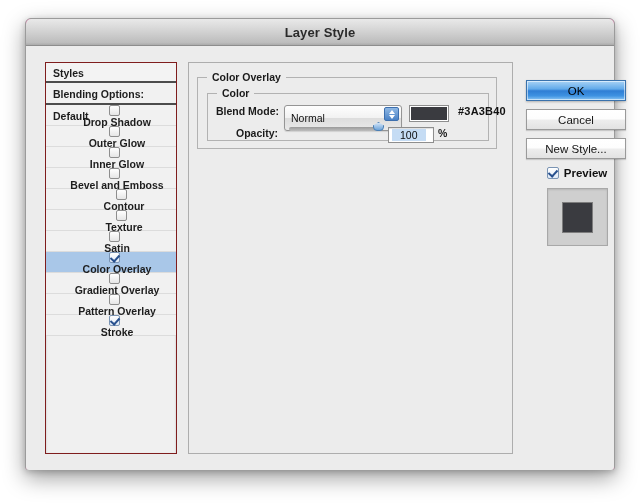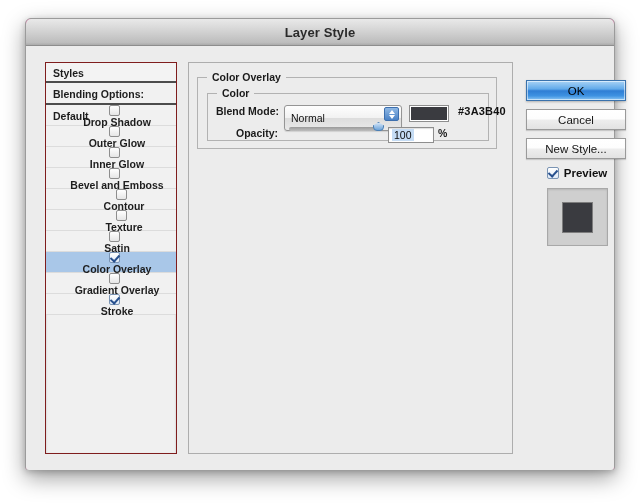--- a/index.html
+++ b/index.html
@@ -256,21 +256,21 @@
     box-sizing: border-box;
     display: flex;
     align-items: center;
     padding-left: 3px;
     box-shadow: inset 0 1px 1px rgba(0,0,0,0.13);
   }
   .numfield span {
     font-size: 10.5px;
     color: #0a0a0a;
     background: #c5dcf4;
-    padding: 0 2px;
+    padding: 0 8px;
   }
   .pct { font-size: 10.5px; font-weight: bold; color: #1a1a1a; margin-left: 4px; }
 
   
   .rightcol {
     position: absolute;
     left: 500px;
     top: 34px;
     width: 102px;
   }
@@ -372,20 +372,24 @@
             <span class="cb"></span>
             <span class="sb-label">Satin</span>
           </div>
           <div class="sb-item selected">
             <span class="cb checked blue"></span>
             <span class="sb-label">Color Overlay</span>
           </div>
           <div class="sb-item">
             <span class="cb"></span>
             <span class="sb-label">Gradient Overlay</span>
+          </div>
+          <div class="sb-item">
+            <span class="cb"></span>
+            <span class="sb-label">Pattern Overlay</span>
           </div>
           <div class="sb-item">
             <span class="cb checked blue"></span>
             <span class="sb-label">Stroke</span>
           </div>
         </div>
     </div>
 
     <div class="mainpanel">
 

